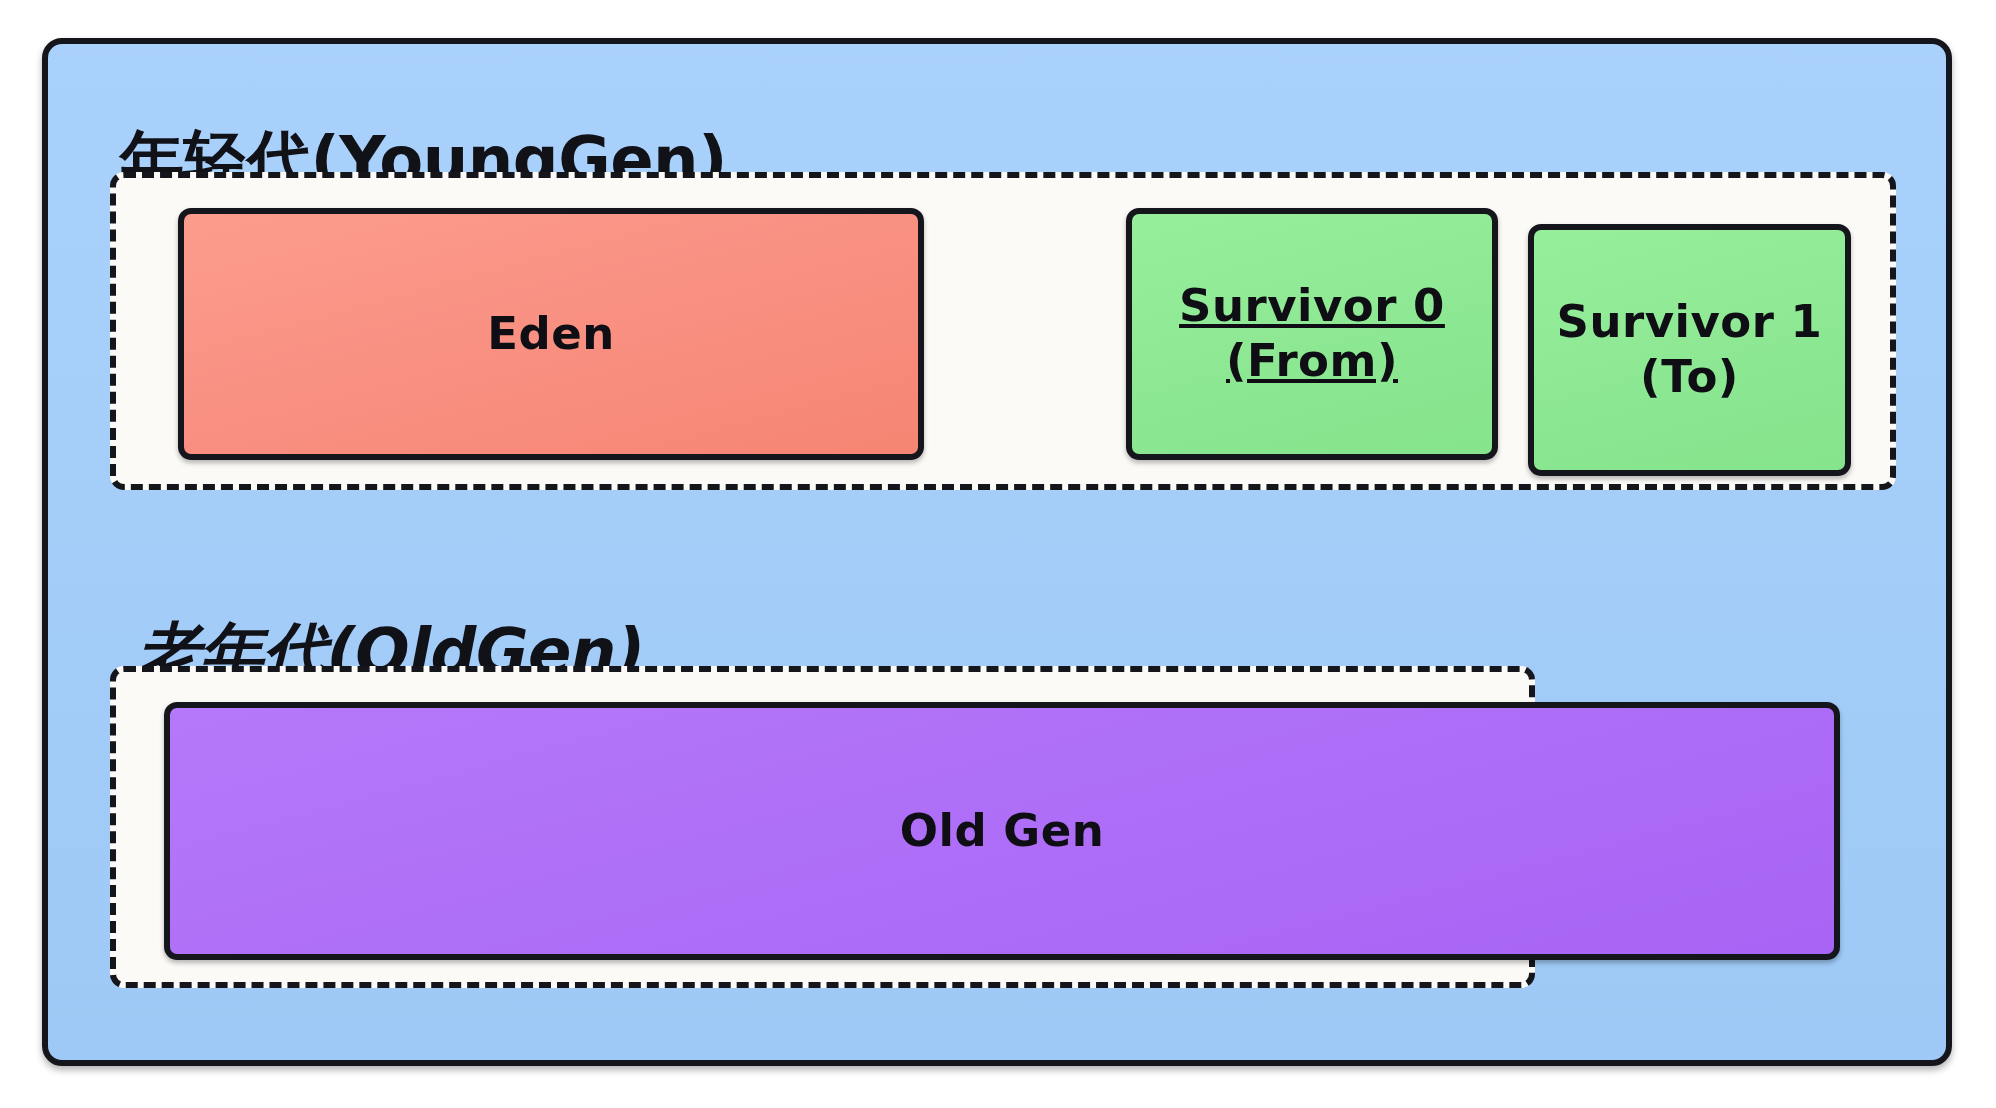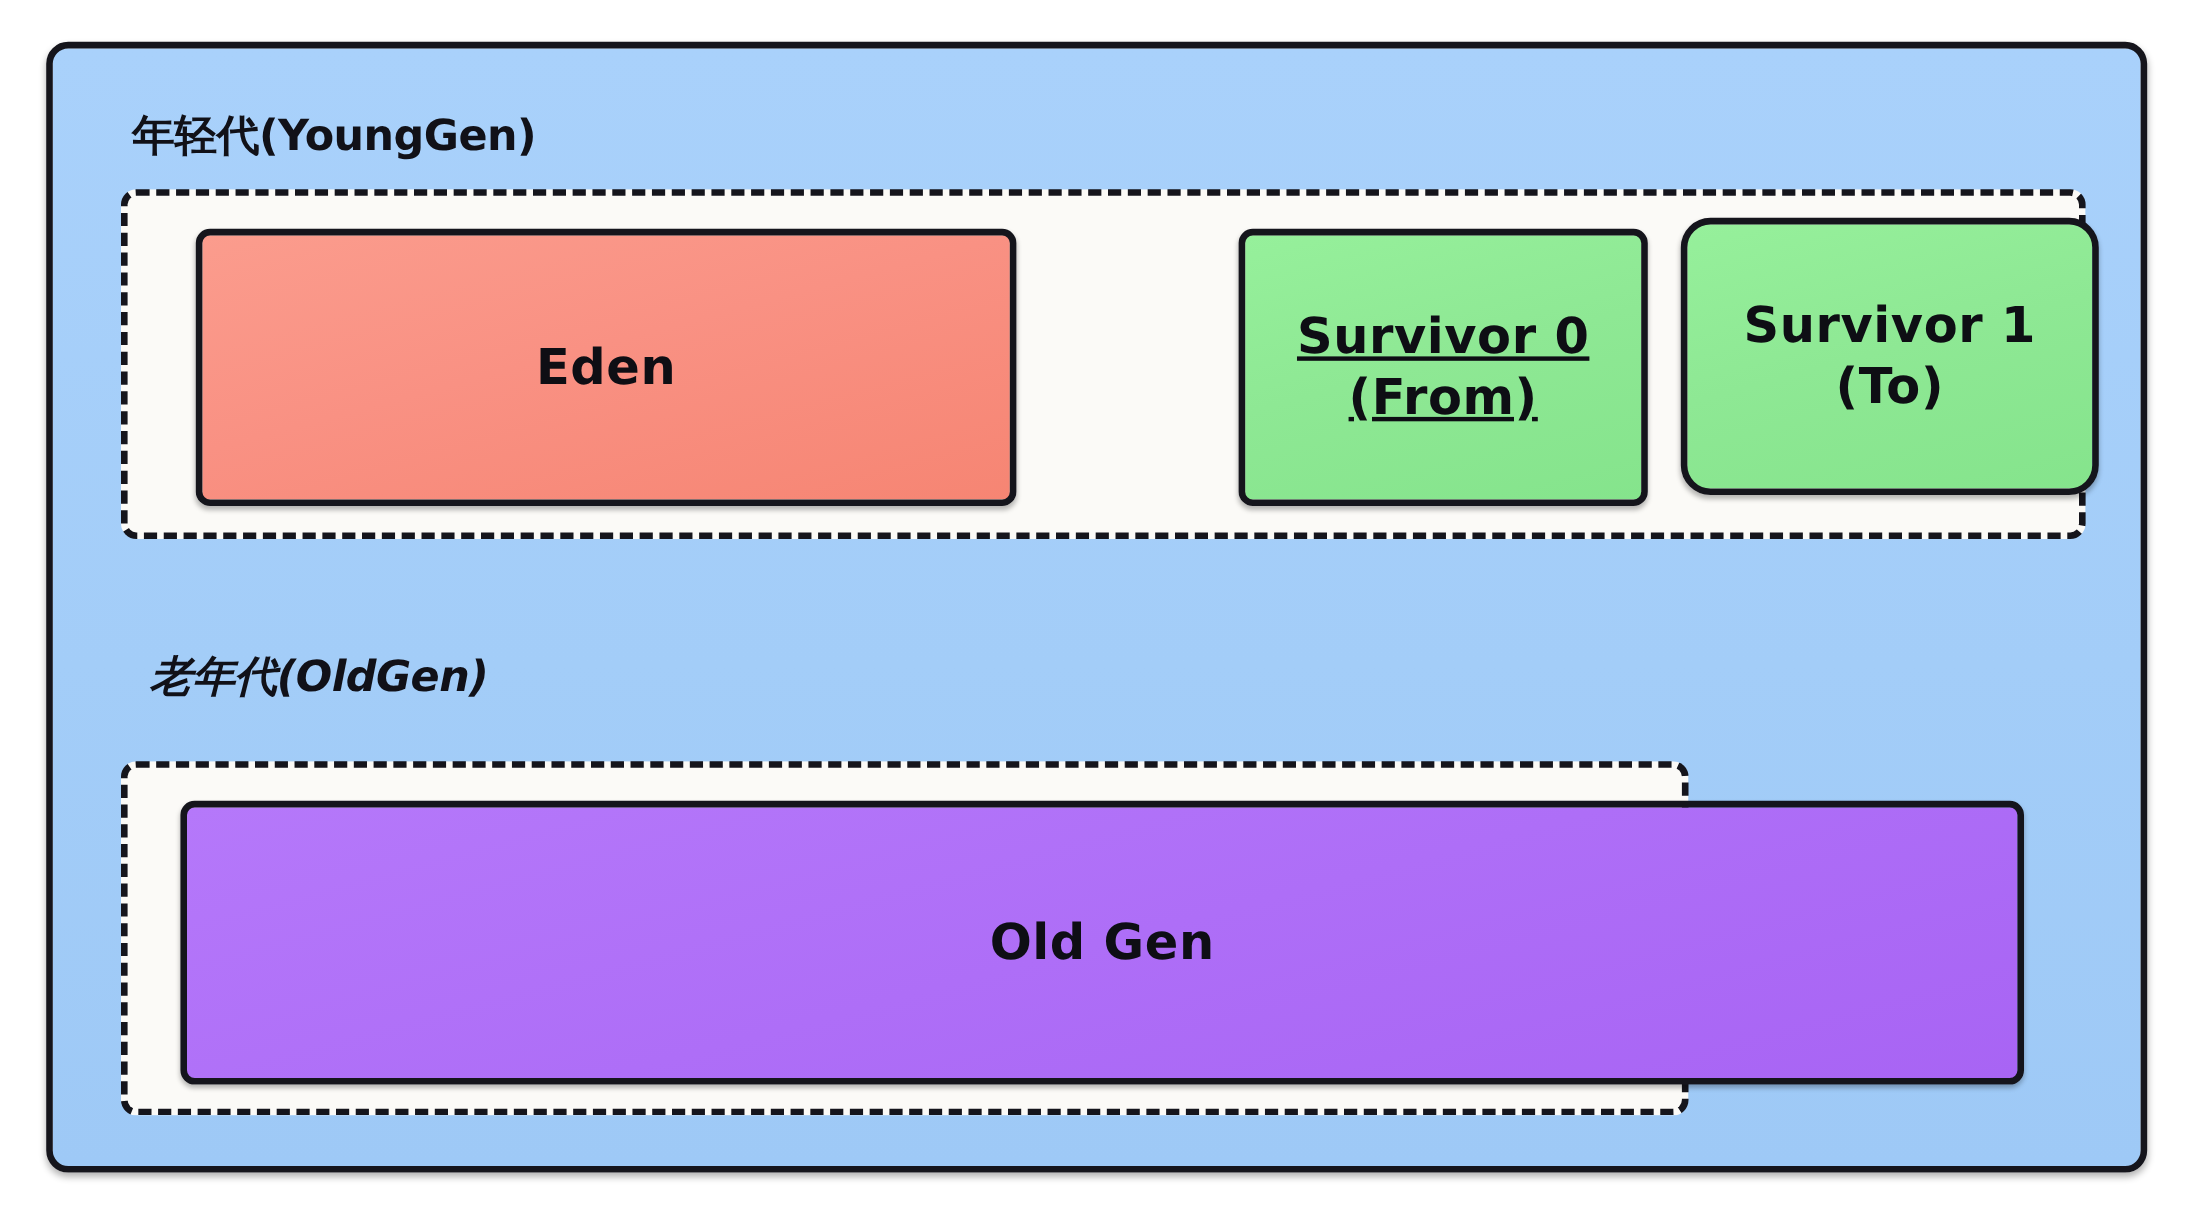--- a/index.html
+++ b/index.html
@@ -33,26 +33,27 @@
     box-sizing: border-box;
     background: linear-gradient(180deg, #a9d1fb 0%, #a3cdf8 55%, #9ec9f6 100%);
     border: 6px solid #15151c;
     border-radius: 20px;
     box-shadow: 0 4px 7px rgba(0,0,0,0.30);
   }
 
   
   .gen-title {
     position: absolute;
-    font-size: 39px;
+    font-size: 64px;
     font-weight: 700;
     color: #111118;
     letter-spacing: -0.5px;
     white-space: nowrap;
     line-height: 1;
+    margin-top: 24px;
   }
   .gen-title.young {
     left: 72px;
     top: 60px;
   }
   .gen-title.old {
     left: 88px;
     top: 552px;
     font-style: italic;
   }
@@ -66,21 +67,21 @@
     border-radius: 14px;
   }
   .dashed-region.young-region {
     left: 62px;
     top: 128px;
     width: 1786px;
     height: 318px;
   }
   .dashed-region.old-region {
     left: 62px;
-    top: 648px;
+    top: 622px;
     width: 1425px;
     height: 322px;
     padding-left: 24px;
   }
 
   
   .mem-block {
     position: absolute;
     box-sizing: border-box;
     border: 6px solid #15151c;
@@ -110,25 +111,24 @@
     left: 1010px;
     top: 30px;
     width: 372px;
     height: 252px;
     background: linear-gradient(165deg, #96f09b 0%, #8ee894 48%, #85e48c 100%);
     text-decoration: underline;
   }
 
   .mem-block.survivor1 {
     left: 1412px;
-    top: 20px;
-    width: 380px;
+    top: 46px;
+    width: 323px;
     height: 252px;
     background: linear-gradient(165deg, #96f09b 0%, #8ee894 48%, #85e48c 100%);
-    border-radius: 27px;
   }
 
   .mem-block.oldgen {
     left: 48px;
     top: 30px;
     width: 1676px;
     height: 258px;
     background: linear-gradient(165deg, #b578fa 0%, #ae6ef7 50%, #a864f4 100%);
   }
 

